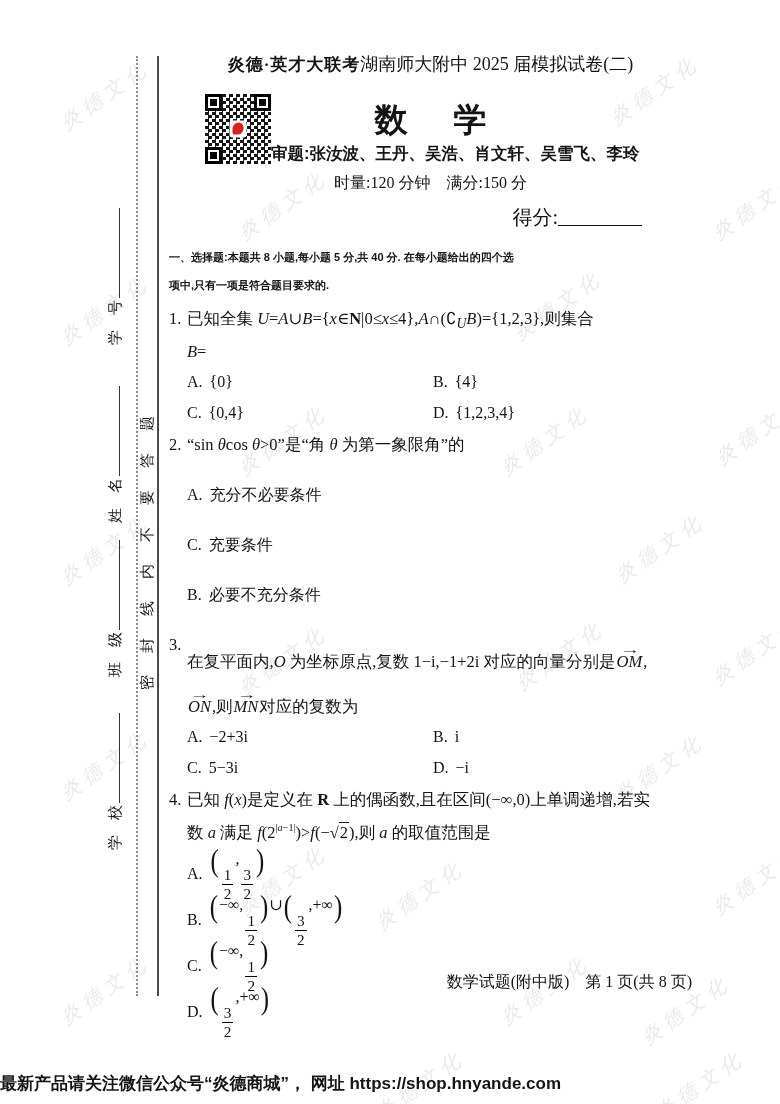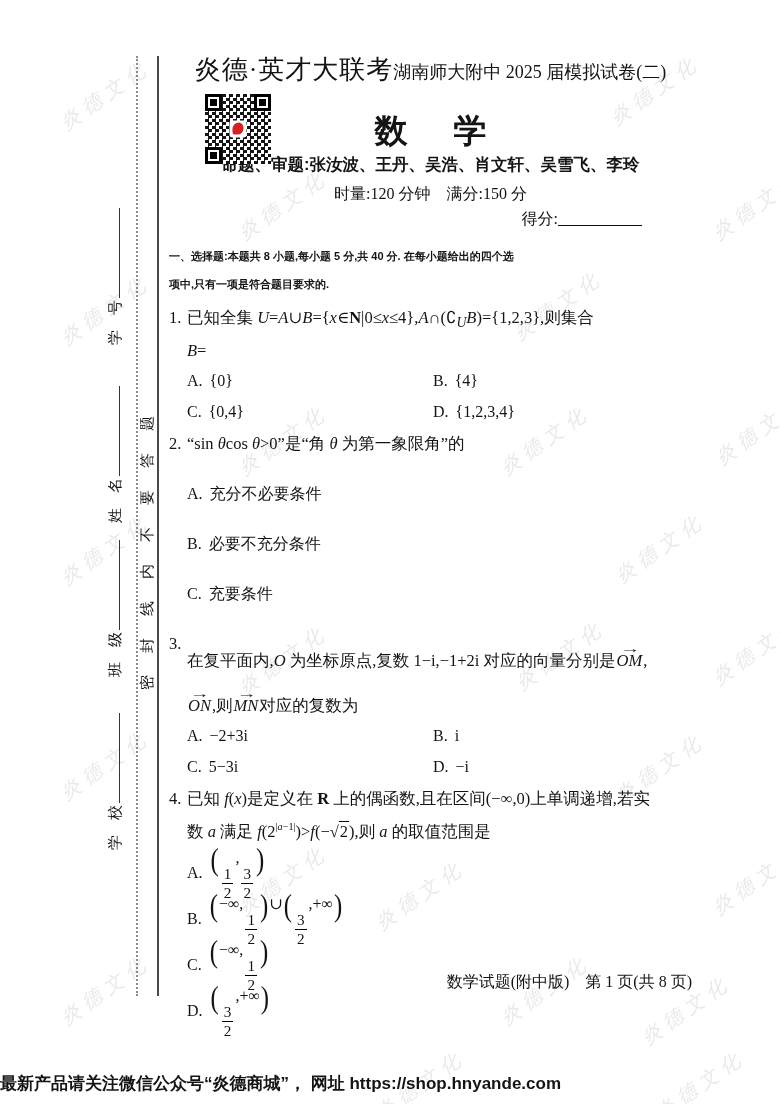--- a/index.html
+++ b/index.html
@@ -26,38 +26,38 @@
   }
   .fline{display:inline-block;width:90px;border-bottom:1.2px solid #333;height:13px;margin-left:2px}
   .seal{
     position:absolute;left:-8px;top:525px;width:310px;height:20px;line-height:20px;
     transform:rotate(-90deg);font-size:15px;letter-spacing:22px;white-space:nowrap;
   }
 
   
   .content{position:absolute;left:169px;top:52px;width:523px}
   .header-title{text-align:center;font-size:18px;white-space:nowrap}
-  .ht-brand{font-weight:normal;font-size:26px;letter-spacing:1px}
+  .ht-brand{font-weight:bold;font-size:17px;letter-spacing:1px}
 
   .qr{position:absolute;left:36px;top:42px;width:66px;height:70px;
       background:repeating-conic-gradient(#151515 0% 25%, #ffffff 0% 50%) 0 0/7px 7px;}
   .finder{position:absolute;width:17px;height:17px;background:#fff;border:3px solid #000;box-sizing:border-box}
   .finder::after{content:"";position:absolute;inset:2px;background:#000}
   .f-tl{left:0;top:0}.f-tr{right:0;top:0}.f-bl{left:0;bottom:0}
   .qr-logo{position:absolute;left:50%;top:50%;width:17px;height:17px;transform:translate(-50%,-50%);
       background:#fff;border-radius:3px}
   .qr-logo::after{content:"";position:absolute;left:3px;top:2px;width:11px;height:12px;
       background:#cf241f;border-radius:60% 45% 55% 25%}
 
   .subject{margin-top:22px;display:flex;justify-content:center;gap:46px;
       font-size:33px;font-weight:bold}
   .setters{text-align:center;font-weight:bold;font-size:16.5px;
       font-family:"Liberation Sans","DejaVu Sans",sans-serif}
   .timeline{margin-top:8px;text-align:center;font-size:16px}
-  .scoreline{margin-top:4px;text-align:right;padding-right:50px;font-size:16px}
+  .scoreline{margin-top:10px;text-align:right;padding-right:50px;font-size:20px}
   .score-blank{display:inline-block;width:84px;border-bottom:1.2px solid #111;height:14px;vertical-align:-2px}
 
   .sec-head{margin-top:12px;font-weight:bold;font-size:11px;line-height:28px;
       font-family:"Liberation Sans","DejaVu Sans",sans-serif}
 
   .question{position:relative;padding-left:18px;margin-top:6px;font-size:16.5px;line-height:28px}
   .qnum{position:absolute;left:0;top:0}
   .stem i{font-family:"Liberation Serif","DejaVu Serif",serif}
   .opts{margin-top:4px;font-size:16px}
   .two-col{display:grid;grid-template-columns:246px auto;row-gap:7px;line-height:24px}
@@ -163,22 +163,22 @@
         <div class="opt"><span class="okey">C.</span><span>{0,4}</span></div>
         <div class="opt"><span class="okey">D.</span><span>{1,2,3,4}</span></div>
       </div>
     </div>
 
     <div class="question">
       <span class="qnum">2.</span>
       <div class="stem">“sin <i>θ</i>cos <i>θ</i>&gt;0”是“角 <i>θ</i> 为第一象限角”的</div>
       <div class="opts one-col">
         <div class="opt"><span class="okey">A.</span><span>充分不必要条件</span></div>
+        <div class="opt"><span class="okey">C.</span><span>充要条件</span></div>
         <div class="opt"><span class="okey">B.</span><span>必要不充分条件</span></div>
-        <div class="opt"><span class="okey">C.</span><span>充要条件</span></div>
       </div>
     </div>
 
     <div class="question">
       <span class="qnum">3.</span>
       <div class="stem">在复平面内,<i>O</i> 为坐标原点,复数 1−i,−1+2i 对应的向量分别是<span class="vec"><i>OM</i></span>,</div>
       <div class="stem"><span class="vec"><i>ON</i></span>,则<span class="vec"><i>MN</i></span>对应的复数为</div>
       <div class="opts two-col">
         <div class="opt"><span class="okey">A.</span><span>−2+3i</span></div>
         <div class="opt"><span class="okey">B.</span><span>i</span></div>

